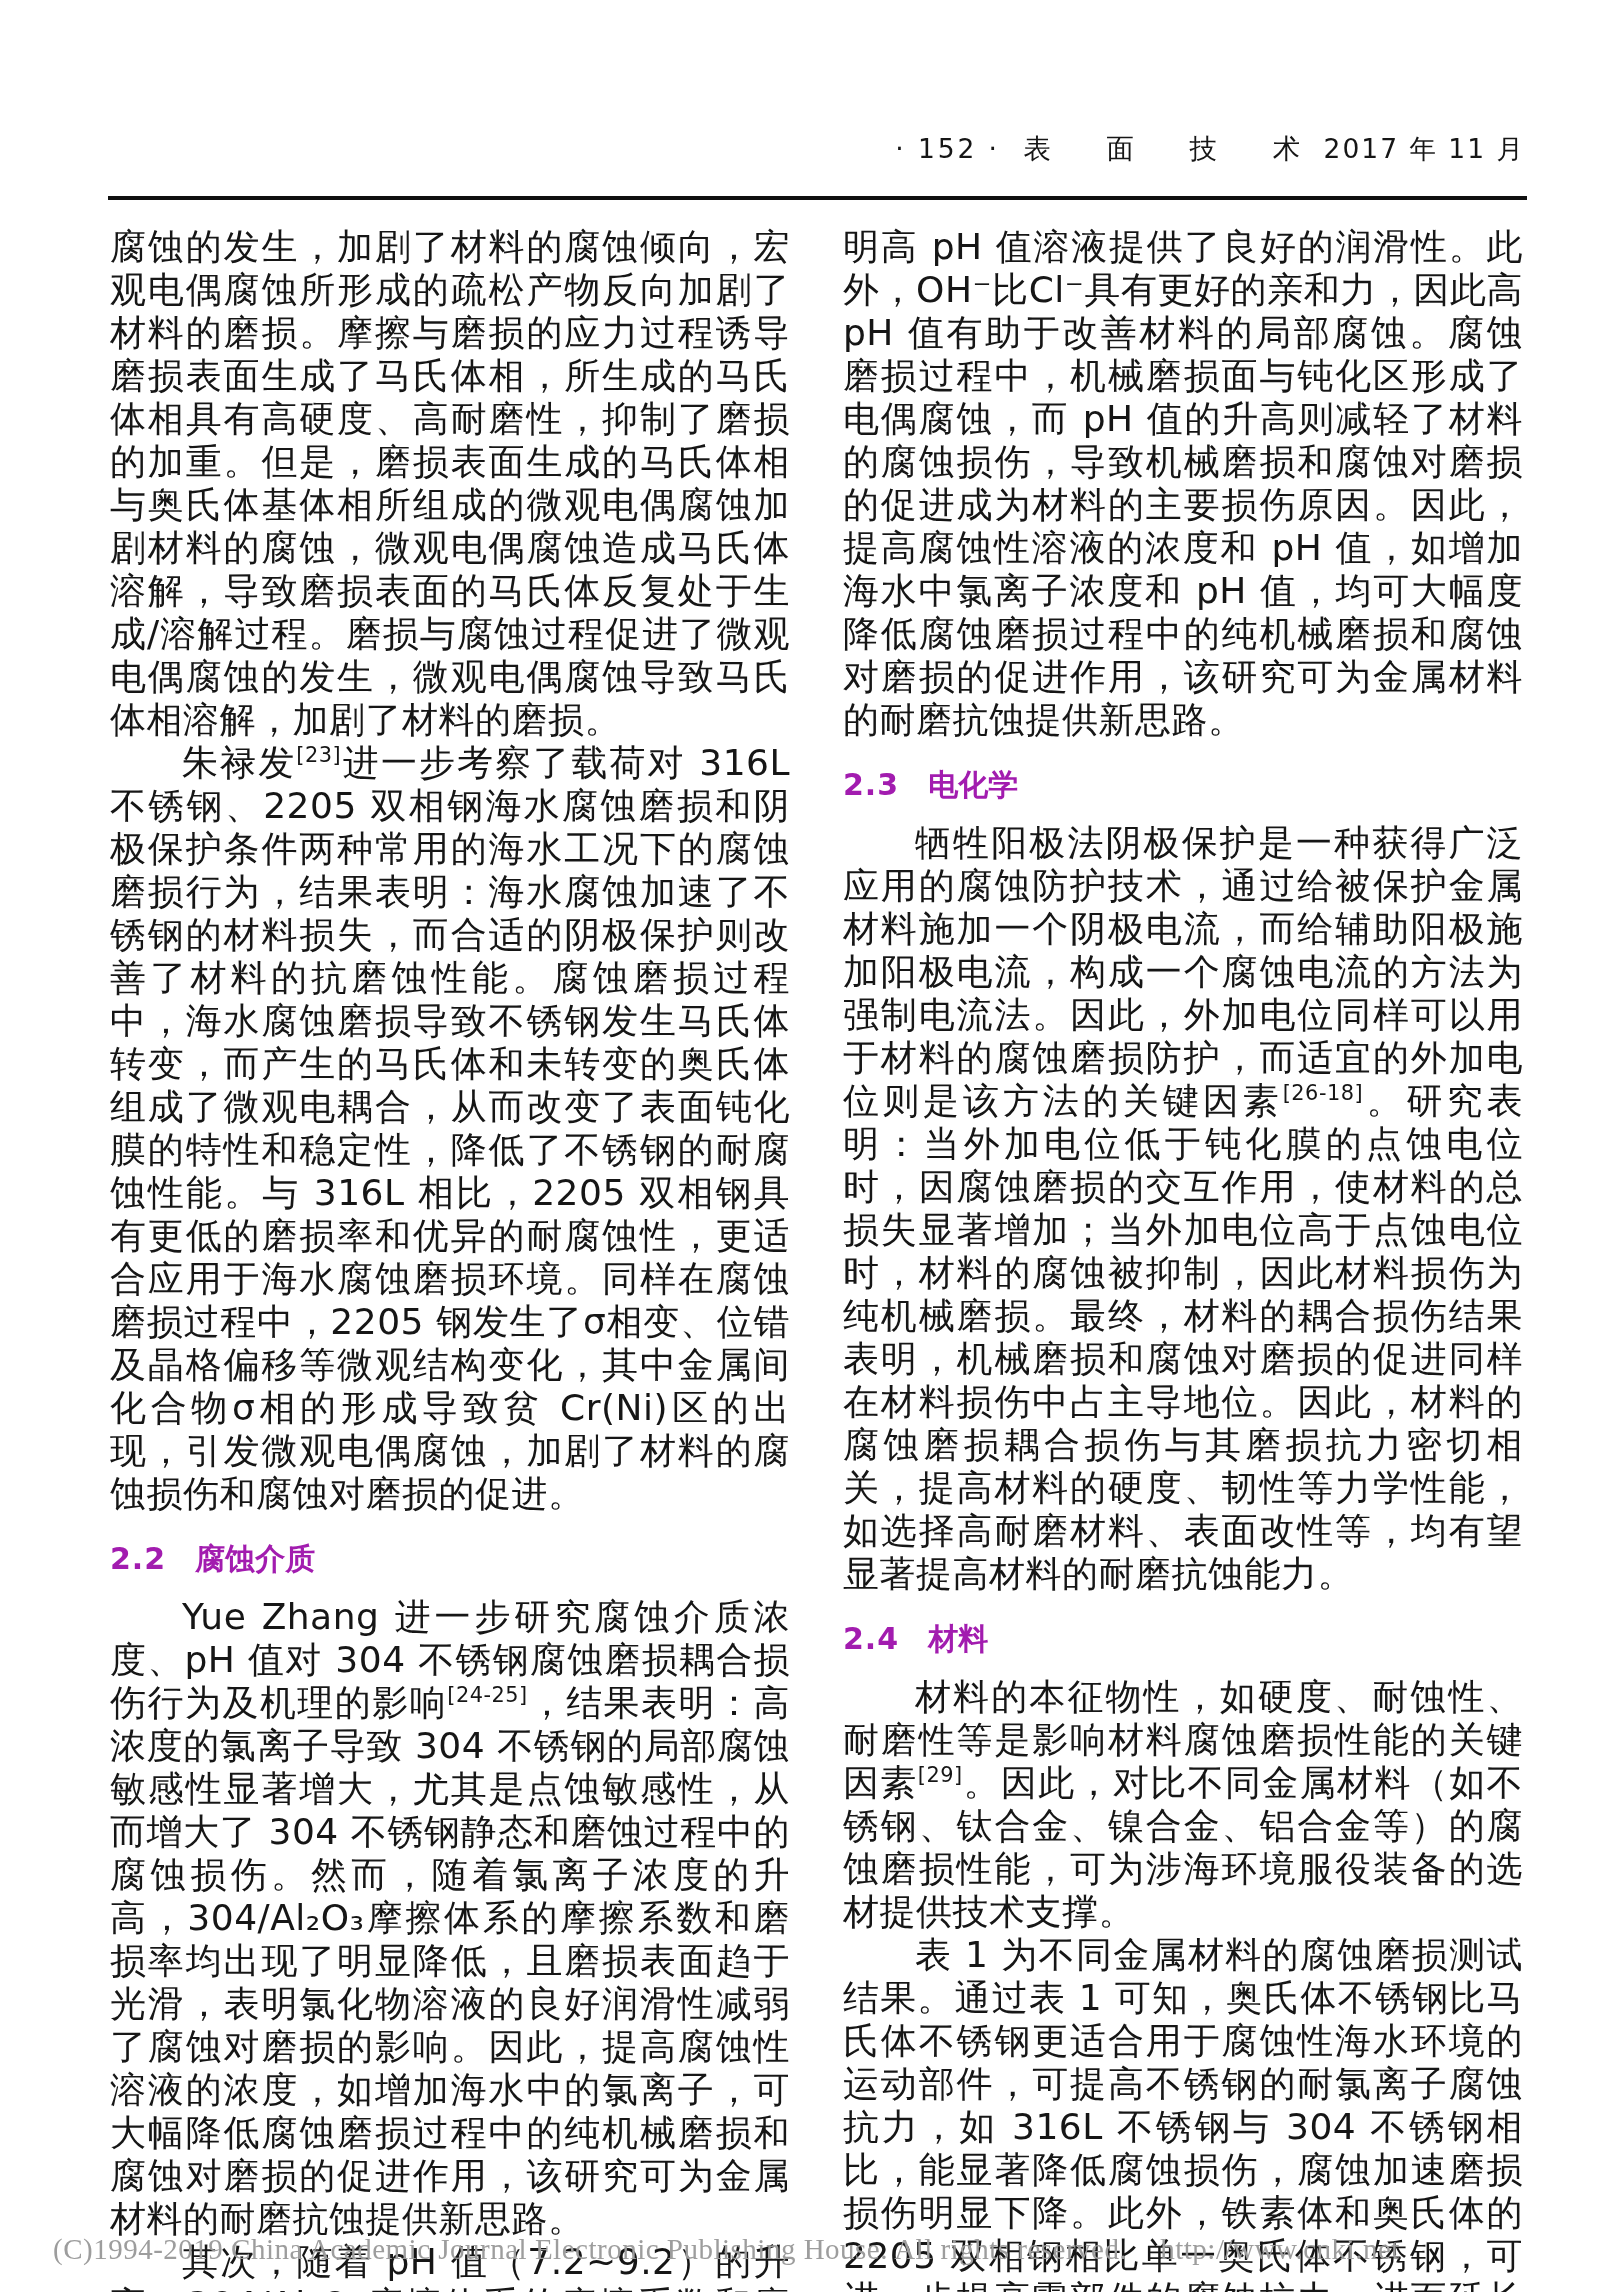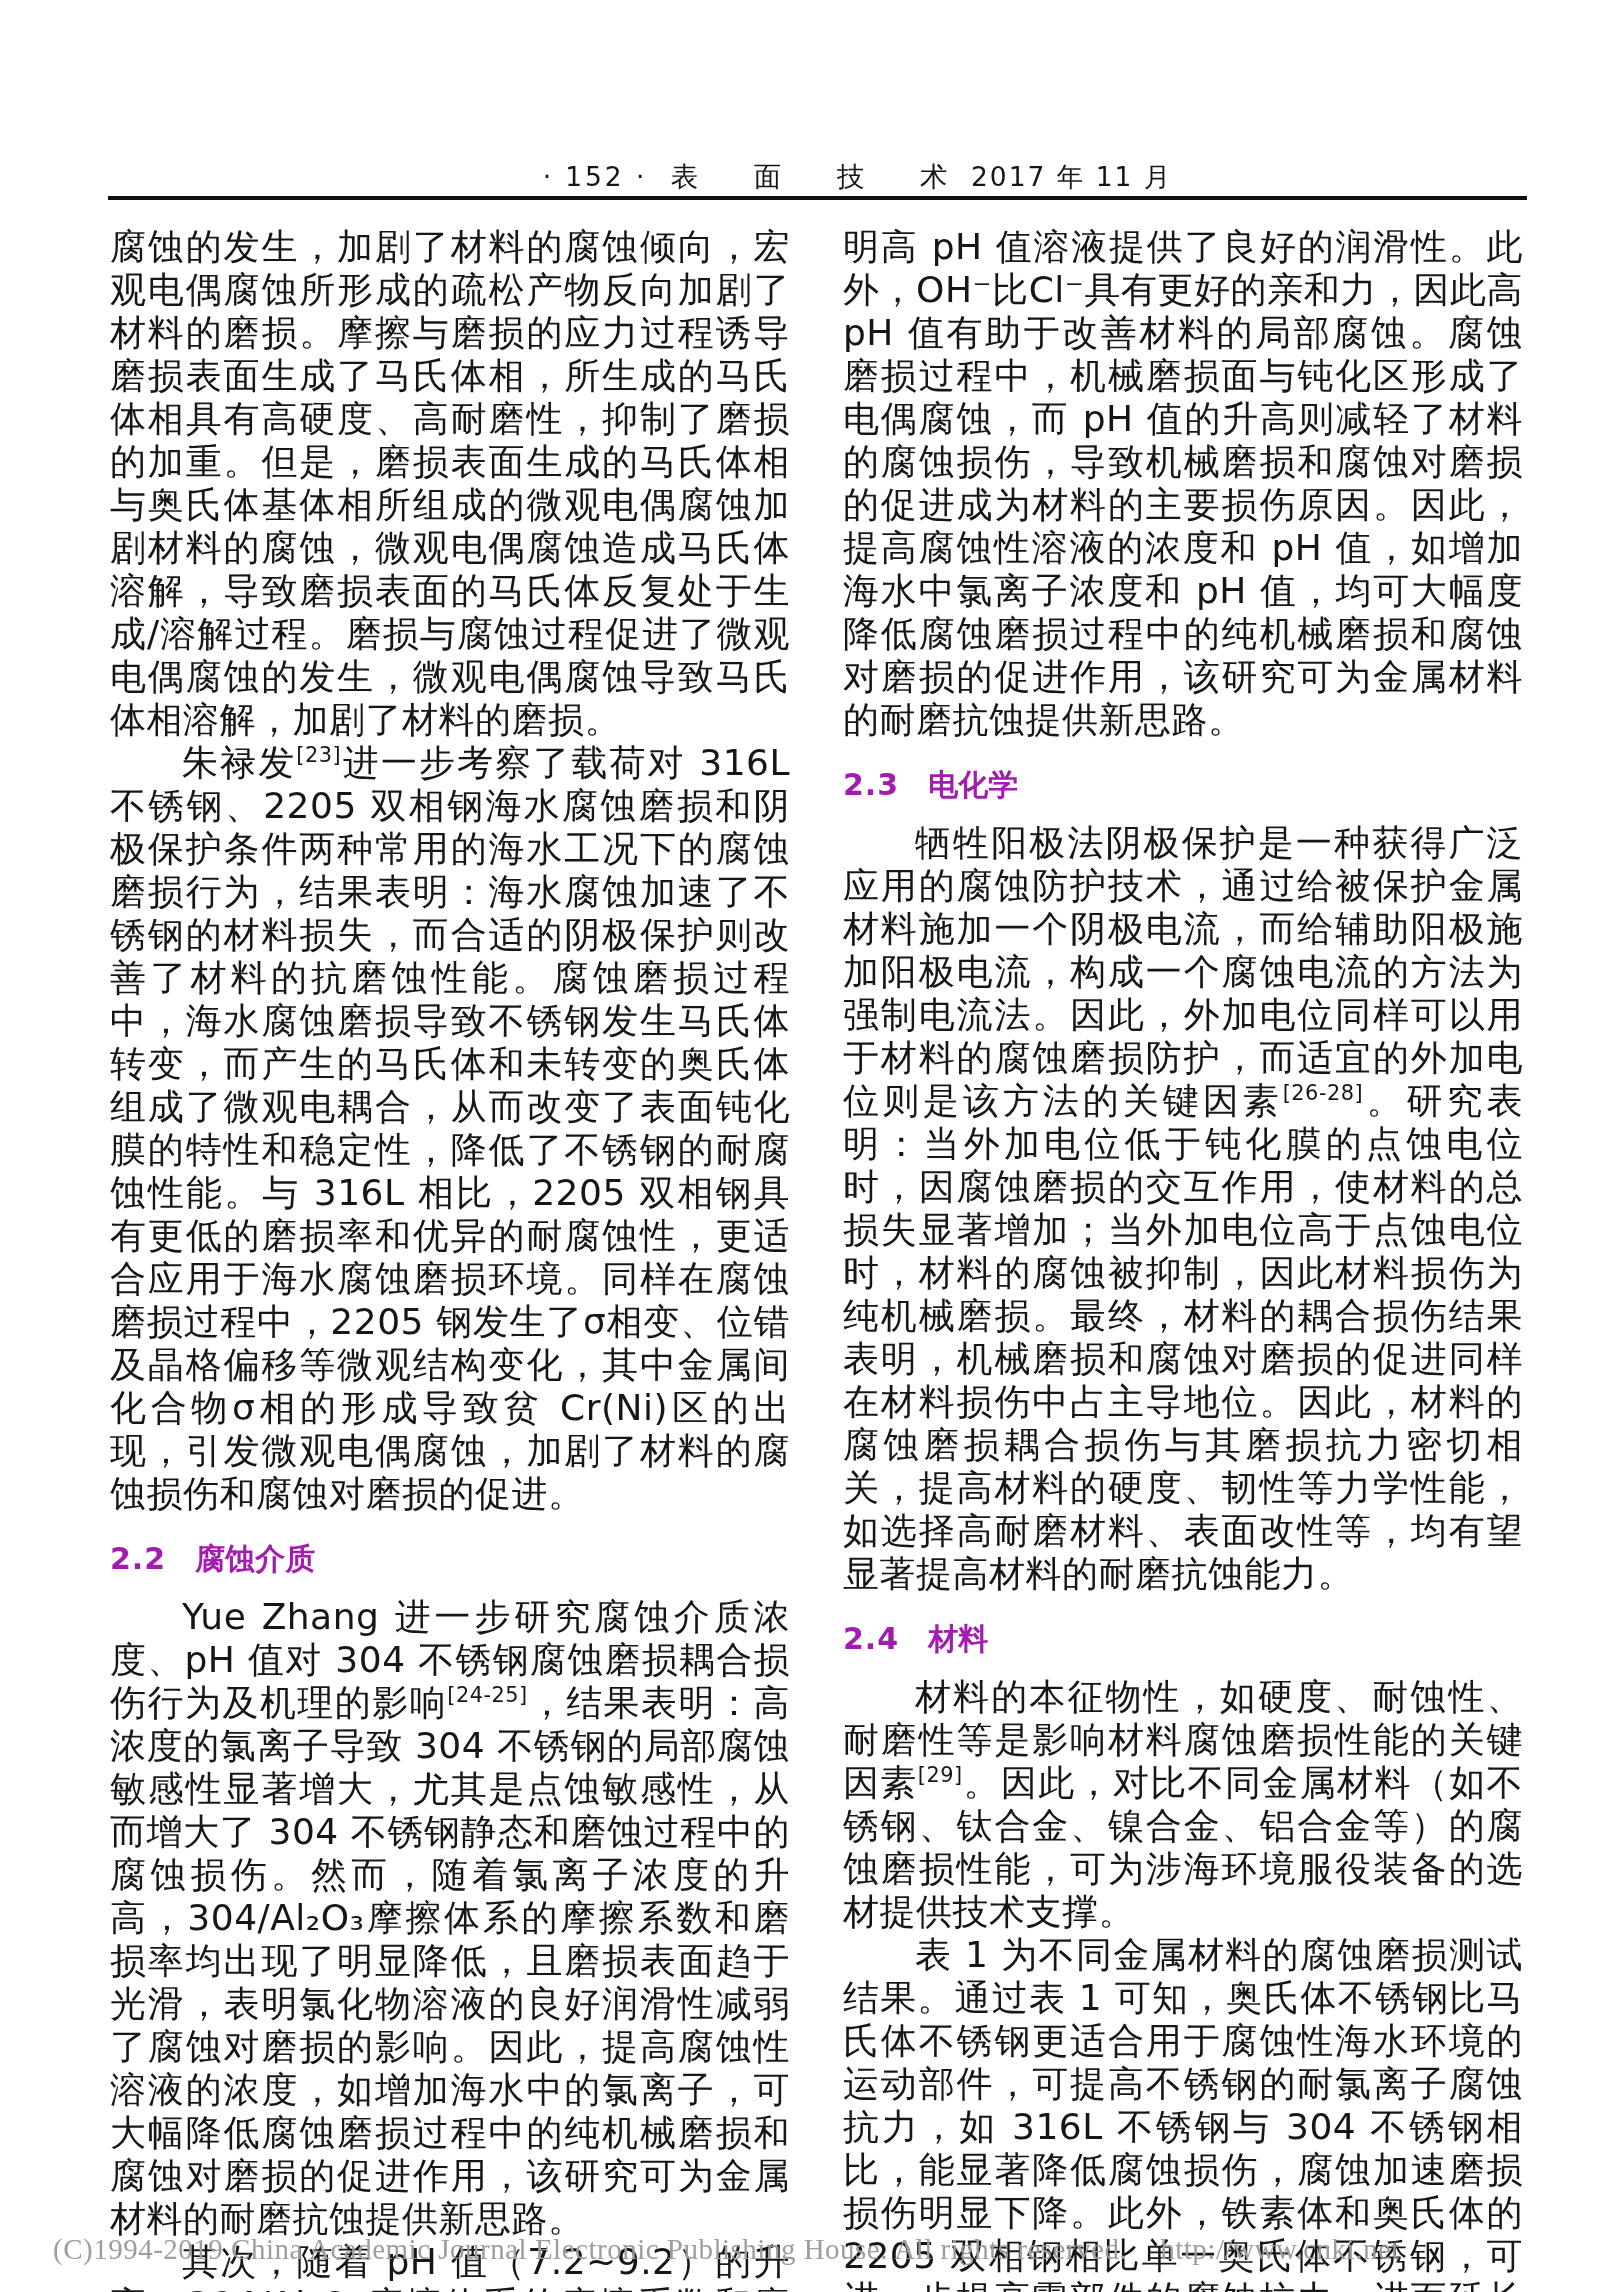--- a/index.html
+++ b/index.html
@@ -8,24 +8,23 @@
     background: #ffffff;
     font-family: "DejaVu Sans", "Liberation Sans", sans-serif;
     color: #161616;
     position: relative;
     overflow: hidden;
   }
   .page { position: absolute; inset: 0; }
 
   
   .header-row {
-    position: absolute; top: 159px; left: 110px; width: 1415px; height: 43px;
-    display: flex; align-items: baseline; justify-content: center;
+    position: absolute; top: 131px; left: 110px; width: 1415px; height: 43px;
+    display: flex; align-items: baseline; justify-content: flex-end;
     font-size: 26.5px;
-    margin-left: 40px;
   }
   .page-number { letter-spacing: 2.9px; }
   .journal-title { letter-spacing: 23.5px; text-indent: 23.5px; font-size: 27.4px; }
   .issue-date { letter-spacing: 2px; }
   .header-rule {
     position: absolute; top: 196px; left: 108px; width: 1419px; height: 3.9px;
     background: #101010;
   }
 
   
@@ -87,21 +86,21 @@
     <div class="column">
         <p class="para">腐蚀的发生，加剧了材料的腐蚀倾向，宏观电偶腐蚀所形成的疏松产物反向加剧了材料的磨损。摩擦与磨损的应力过程诱导磨损表面生成了马氏体相，所生成的马氏体相具有高硬度、高耐磨性，抑制了磨损的加重。但是，磨损表面生成的马氏体相与奥氏体基体相所组成的微观电偶腐蚀加剧材料的腐蚀，微观电偶腐蚀造成马氏体溶解，导致磨损表面的马氏体反复处于生成/溶解过程。磨损与腐蚀过程促进了微观电偶腐蚀的发生，微观电偶腐蚀导致马氏体相溶解，加剧了材料的磨损。</p>
         <p class="para indent">朱禄发<span class="sup">[23]</span>进一步考察了载荷对 316L 不锈钢、2205 双相钢海水腐蚀磨损和阴极保护条件两种常用的海水工况下的腐蚀磨损行为，结果表明：海水腐蚀加速了不锈钢的材料损失，而合适的阴极保护则改善了材料的抗磨蚀性能。腐蚀磨损过程中，海水腐蚀磨损导致不锈钢发生马氏体转变，而产生的马氏体和未转变的奥氏体组成了微观电耦合，从而改变了表面钝化膜的特性和稳定性，降低了不锈钢的耐腐蚀性能。与 316L 相比，2205 双相钢具有更低的磨损率和优异的耐腐蚀性，更适合应用于海水腐蚀磨损环境。同样在腐蚀磨损过程中，2205 钢发生了σ相变、位错及晶格偏移等微观结构变化，其中金属间化合物σ相的形成导致贫 Cr(Ni)区的出现，引发微观电偶腐蚀，加剧了材料的腐蚀损伤和腐蚀对磨损的促进。</p>
         <div class="sec-heading"><span class="sec-num">2.2</span><span>腐蚀介质</span></div>
         <p class="para indent">Yue Zhang 进一步研究腐蚀介质浓度、pH 值对 304 不锈钢腐蚀磨损耦合损伤行为及机理的影响<span class="sup">[24-25]</span>，结果表明：高浓度的氯离子导致 304 不锈钢的局部腐蚀敏感性显著增大，尤其是点蚀敏感性，从而增大了 304 不锈钢静态和磨蚀过程中的腐蚀损伤。然而，随着氯离子浓度的升高，304/Al₂O₃摩擦体系的摩擦系数和磨损率均出现了明显降低，且磨损表面趋于光滑，表明氯化物溶液的良好润滑性减弱了腐蚀对磨损的影响。因此，提高腐蚀性溶液的浓度，如增加海水中的氯离子，可大幅降低腐蚀磨损过程中的纯机械磨损和腐蚀对磨损的促进作用，该研究可为金属材料的耐磨抗蚀提供新思路。</p>
         <p class="para indent">其次，随着 pH 值（7.2~9.2）的升高，304/Al₂O₃摩擦体系的摩擦系数和磨损率均出现了明显降低，表</p>
       </div>
     <div class="column">
         <p class="para">明高 pH 值溶液提供了良好的润滑性。此外，OH⁻比Cl⁻具有更好的亲和力，因此高 pH 值有助于改善材料的局部腐蚀。腐蚀磨损过程中，机械磨损面与钝化区形成了电偶腐蚀，而 pH 值的升高则减轻了材料的腐蚀损伤，导致机械磨损和腐蚀对磨损的促进成为材料的主要损伤原因。因此，提高腐蚀性溶液的浓度和 pH 值，如增加海水中氯离子浓度和 pH 值，均可大幅度降低腐蚀磨损过程中的纯机械磨损和腐蚀对磨损的促进作用，该研究可为金属材料的耐磨抗蚀提供新思路。</p>
         <div class="sec-heading"><span class="sec-num">2.3</span><span>电化学</span></div>
-        <p class="para indent">牺牲阳极法阴极保护是一种获得广泛应用的腐蚀防护技术，通过给被保护金属材料施加一个阴极电流，而给辅助阳极施加阳极电流，构成一个腐蚀电流的方法为强制电流法。因此，外加电位同样可以用于材料的腐蚀磨损防护，而适宜的外加电位则是该方法的关键因素<span class="sup">[26-28]</span>。研究表明：当外加电位低于钝化膜的点蚀电位时，因腐蚀磨损的交互作用，使材料的总损失显著增加；当外加电位高于点蚀电位时，材料的腐蚀被抑制，因此材料损伤为纯机械磨损。最终，材料的耦合损伤结果表明，机械磨损和腐蚀对磨损的促进同样在材料损伤中占主导地位。因此，材料的腐蚀磨损耦合损伤与其磨损抗力密切相关，提高材料的硬度、韧性等力学性能，如选择高耐磨材料、表面改性等，均有望显著提高材料的耐磨抗蚀能力。</p>
+        <p class="para indent">牺牲阳极法阴极保护是一种获得广泛应用的腐蚀防护技术，通过给被保护金属材料施加一个阴极电流，而给辅助阳极施加阳极电流，构成一个腐蚀电流的方法为强制电流法。因此，外加电位同样可以用于材料的腐蚀磨损防护，而适宜的外加电位则是该方法的关键因素<span class="sup">[26-18]</span>。研究表明：当外加电位低于钝化膜的点蚀电位时，因腐蚀磨损的交互作用，使材料的总损失显著增加；当外加电位高于点蚀电位时，材料的腐蚀被抑制，因此材料损伤为纯机械磨损。最终，材料的耦合损伤结果表明，机械磨损和腐蚀对磨损的促进同样在材料损伤中占主导地位。因此，材料的腐蚀磨损耦合损伤与其磨损抗力密切相关，提高材料的硬度、韧性等力学性能，如选择高耐磨材料、表面改性等，均有望显著提高材料的耐磨抗蚀能力。</p>
         <div class="sec-heading"><span class="sec-num">2.4</span><span>材料</span></div>
         <p class="para indent">材料的本征物性，如硬度、耐蚀性、耐磨性等是影响材料腐蚀磨损性能的关键因素<span class="sup">[29]</span>。因此，对比不同金属材料（如不锈钢、钛合金、镍合金、铝合金等）的腐蚀磨损性能，可为涉海环境服役装备的选材提供技术支撑。</p>
         <p class="para indent">表 1 为不同金属材料的腐蚀磨损测试结果。通过表 1 可知，奥氏体不锈钢比马氏体不锈钢更适合用于腐蚀性海水环境的运动部件，可提高不锈钢的耐氯离子腐蚀抗力，如 316L 不锈钢与 304 不锈钢相比，能显著降低腐蚀损伤，腐蚀加速磨损损伤明显下降。此外，铁素体和奥氏体的 2205 双相钢相比单一奥氏体不锈钢，可进一步提高零部件的腐蚀抗力，进而延长零部件在腐蚀性介质中的服役寿命。例如，304 不锈钢的腐蚀加速磨损损伤约为材料总损伤的 20%，而 2205 双相钢为 11.6%，因此，提高耐腐蚀性可显著降低不锈钢材料因腐蚀、腐蚀加速磨损的损伤。对于不锈钢和钛合金而言，钛合金具有更优异的耐磨抗蚀性能。但是，钛合金的腐蚀加速磨损损伤约为材料总损伤的 37%，表明腐蚀是导致钛合金磨蚀总损伤的关键因素。对于铝合金，机械磨损损伤占材料总损伤比约</p>
       </div>
   </div>
 
   <div class="footer">
     <span>(C)1994-2019 China Academic Journal Electronic Publishing House. All rights reserved.</span><span class="footer-url">http://www.cnki.net</span>
   </div>
 

